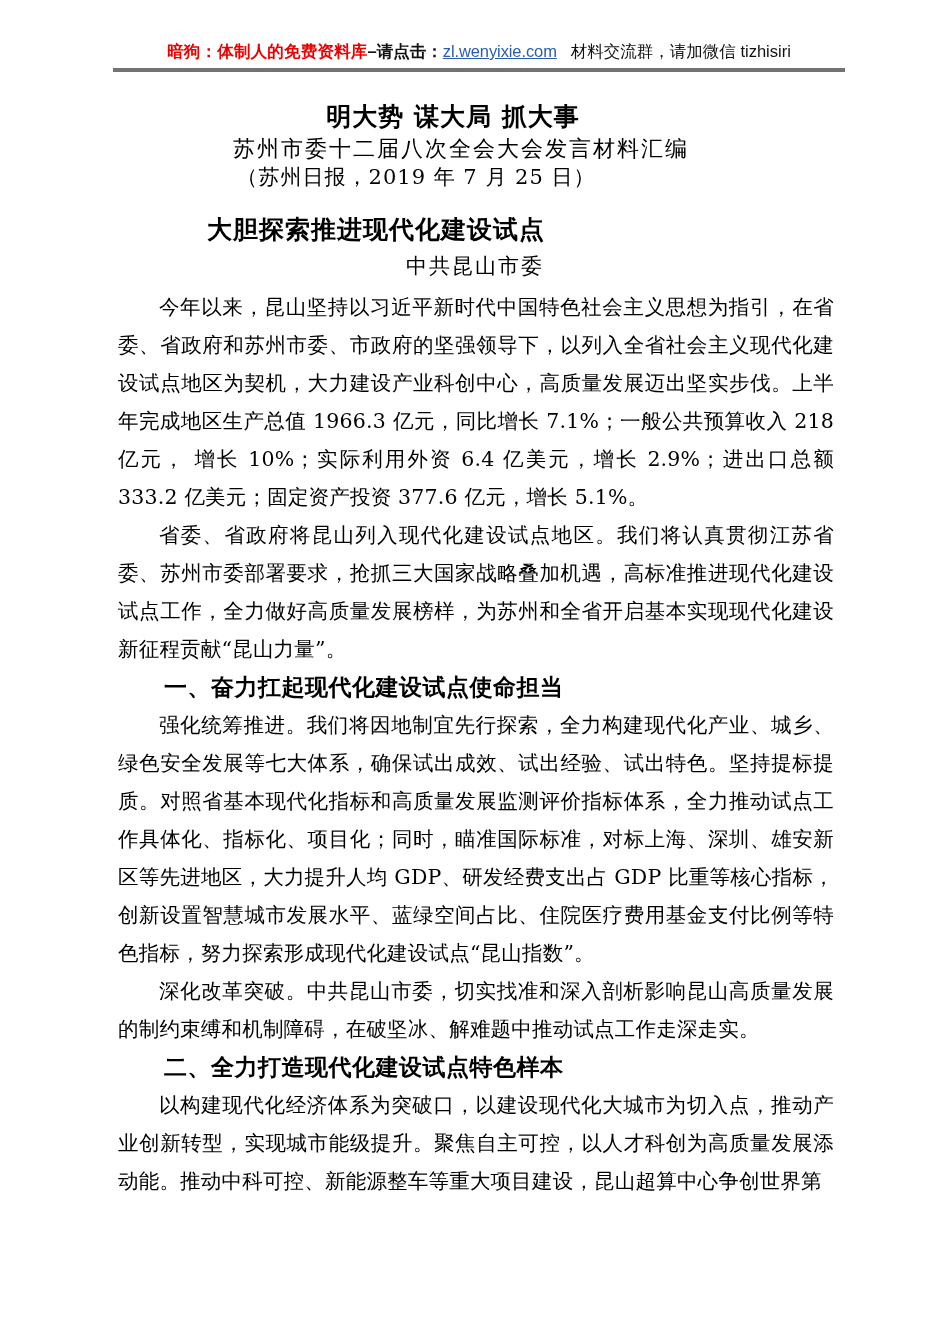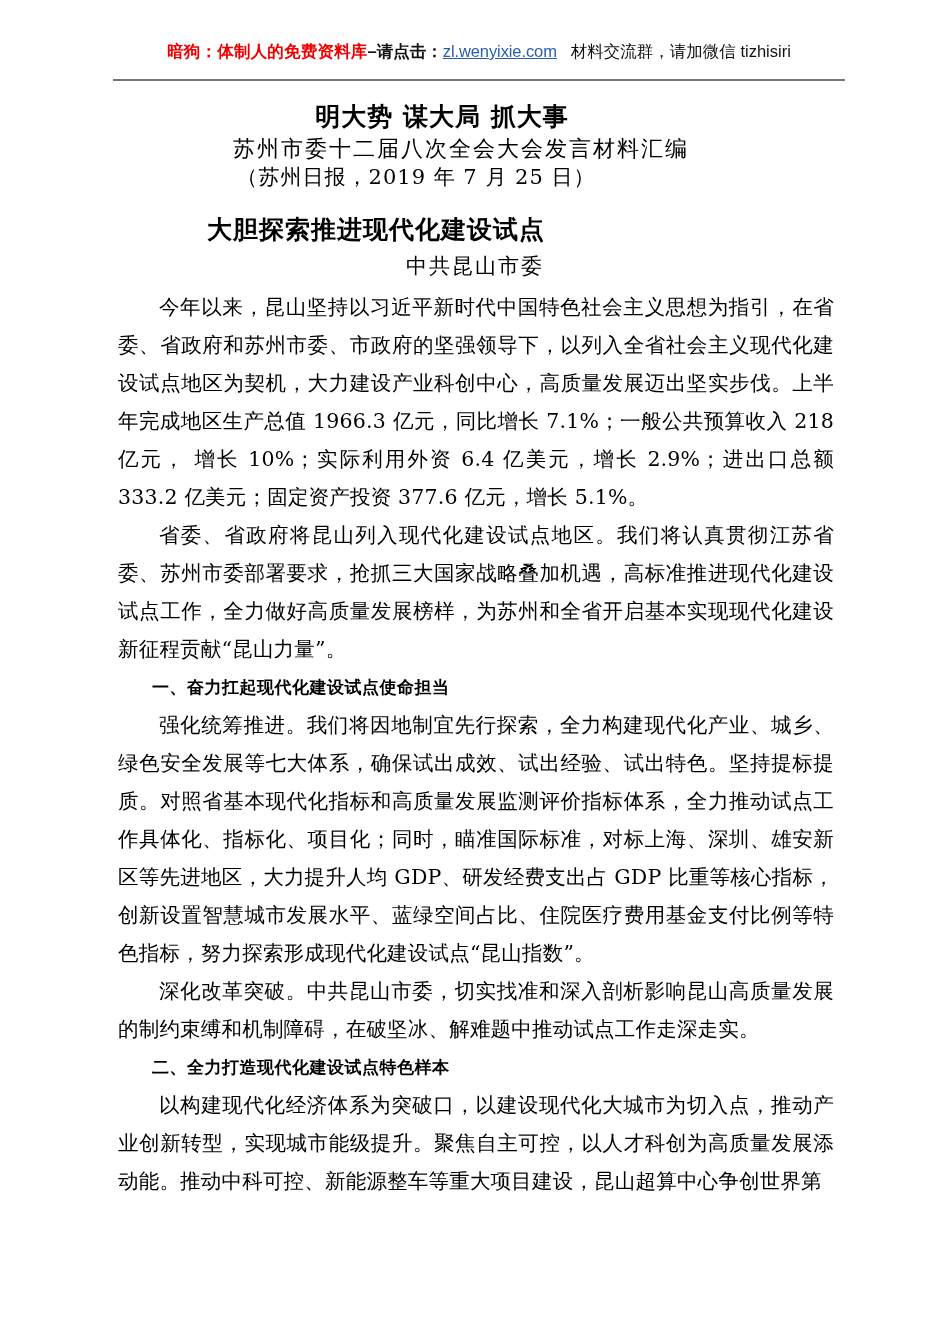--- a/index.html
+++ b/index.html
@@ -23,22 +23,22 @@
     background: #ffffff;
     box-sizing: border-box;
   }
 
   
   .promo-banner {
     position: absolute;
     left: 113px;
     top: 40px;
     width: 732px;
-    padding-bottom: 17px;
-    border-bottom: 2px solid #737373;
+    padding-bottom: 6px;
+    border-bottom: 4px solid #737373;
     text-align: center;
     white-space: nowrap;
     font-family: "Liberation Sans", "DejaVu Sans", sans-serif;
     font-size: 16.5px;
     line-height: 22px;
   }
   .promo-red {
     color: #ee0000;
     font-weight: bold;
     letter-spacing: 0.2px;
@@ -55,21 +55,21 @@
   }
   .promo-tail {
     color: #111111;
     font-weight: normal;
     margin-left: 14px;
   }
 
   
   .doc-title-main {
     position: absolute;
-    left: 0;
+    left: 11px;
     top: 100px;
     width: 884px;
     text-align: center;
     font-family: "DejaVu Serif", "Liberation Serif", serif;
     font-weight: bold;
     font-size: 25px;
     letter-spacing: 1px;
   }
   .doc-title-sub1 {
     position: absolute;
@@ -121,21 +121,21 @@
     margin: 0;
     font-size: 20.5px;
     line-height: 38px;
     text-align: justify;
     text-justify: inter-ideograph;
     text-indent: 2em;
     letter-spacing: 0.2px;
   }
   h3.section-head {
     margin: 0;
-    font-size: 17px;
+    font-size: 23px;
     line-height: 38px;
     font-weight: bold;
     font-family: "DejaVu Sans", "Liberation Sans", sans-serif;
     text-indent: 2em;
     letter-spacing: 0.5px;
   }
 </style>
 </head>
 <body>
 

